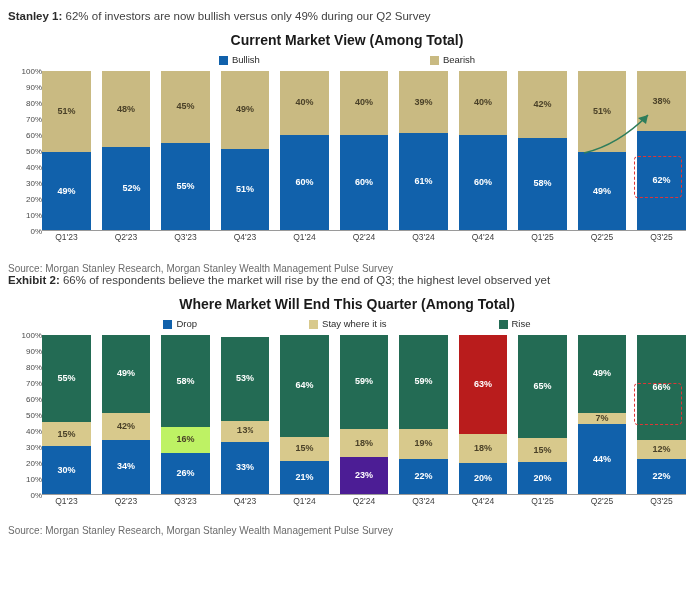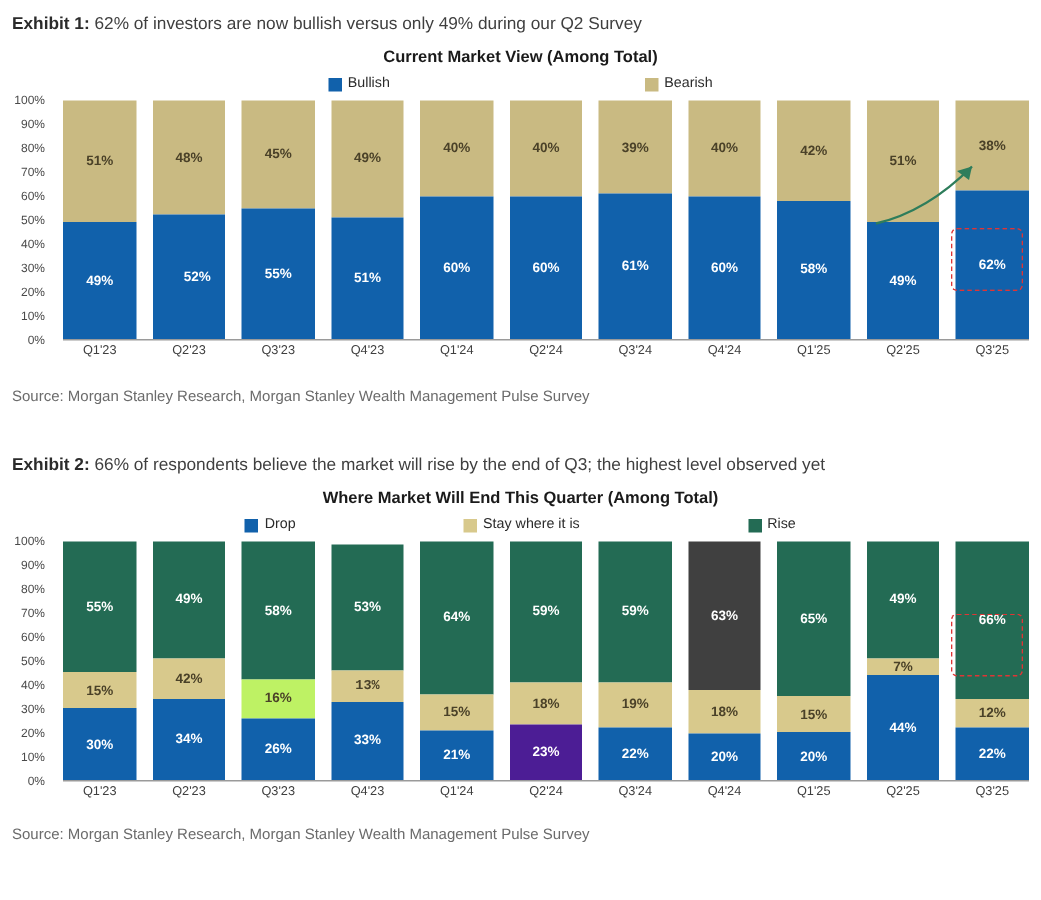--- a/index.html
+++ b/index.html
@@ -17,21 +17,21 @@
     padding-left: 8px;
   }
   .exhibit-caption .lead {
     font-weight: bold;
     color: #2b2b2b;
   }
 
   .chart-title {
     text-align: center;
     font-weight: bold;
-    font-size: 11px;
+    font-size: 14px;
     color: #1a1a1a;
     margin-top: 10px;
   }
 
   .legend {
     display: flex;
     justify-content: center;
     align-items: center;
     gap: 0px;
     margin-top: 6px;
@@ -46,21 +46,21 @@
     margin-top: 6px;
     height: 170px;
   }
   .y-axis {
     position: absolute;
     left: 0; top: 0;
     width: 42px; height: 160px;
   }
   .y-tick {
     position: absolute;
-    right: 12px;
+    right: 0;
     font-size: 8px;
     color: #4a4a4a;
     transform: translateY(-50%);
     white-space: nowrap;
   }
   .plot-area {
     position: absolute;
     left: 42px; right: 8px; top: 0;
     height: 160px;
     border-bottom: 1px solid #9a9a9a;
@@ -122,21 +122,21 @@
     position: absolute;
     pointer-events: none;
   }
 </style>
 </head>
 <body>
 
 <div class="page">
 
   <div class="exhibit-caption" style="padding-top:10px;">
-    <span class="lead">Exhibit 1:</span>
+    <span class="lead">Stanley 1:</span>
     <span>62% of investors are now bullish versus only 49% during our Q2 Survey</span>
   </div>
 
   <div class="chart-title">Current Market View (Among Total)</div>
 
   <div class="legend">
     <div class="legend-item" style="margin-right:170px;">
       <span class="legend-swatch" style="background:#1161ab;"></span>
       <span>Bullish</span>
     </div>
@@ -280,21 +280,21 @@
     <div class="highlight-box" style="left:634px; top:85px; width:48px; height:42px;"></div>
 
     <svg class="arrow-svg" style="left:580px; top:36px; width:82px; height:50px;" viewBox="0 0 82 50">
       <path d="M4 46 C 30 40, 52 24, 68 8" stroke="#2e7d5b" stroke-width="1.6" fill="none"></path>
       <path d="M68 8 L 58 11 L 66 17 Z" fill="#2e7d5b"></path>
     </svg>
   </div>
 
   <div class="source">Source: Morgan Stanley Research, Morgan Stanley Wealth Management Pulse Survey</div>
 
-  <div class="exhibit-caption" style="margin-top:34px;">
+  <div class="exhibit-caption" style="">
     <span class="lead">Exhibit 2:</span>
     <span>66% of respondents believe the market will rise by the end of Q3; the highest level observed yet</span>
   </div>
 
   <div class="chart-title">Where Market Will End This Quarter (Among Total)</div>
 
   <div class="legend">
     <div class="legend-item" style="margin-right:112px;">
       <span class="legend-swatch" style="background:#1161ab;"></span>
       <span>Drop</span>
@@ -404,21 +404,21 @@
           </div>
         <div class="seg midlabel" style="height:19%;background:#d8c98c;">
             <span>19%</span>
           </div>
         <div class="seg light" style="height:22%;background:#1161ab;">
             <span>22%</span>
           </div>
       </div>
 
       <div class="col">
-        <div class="seg light" style="height:63%;background:#404040;">
+        <div class="seg light" style="height:63%;background:#b91c1c;">
             <span>63%</span>
           </div>
         <div class="seg midlabel" style="height:18%;background:#d8c98c;">
             <span>18%</span>
           </div>
         <div class="seg light" style="height:20%;background:#1161ab;">
             <span>20%</span>
           </div>
       </div>
 

